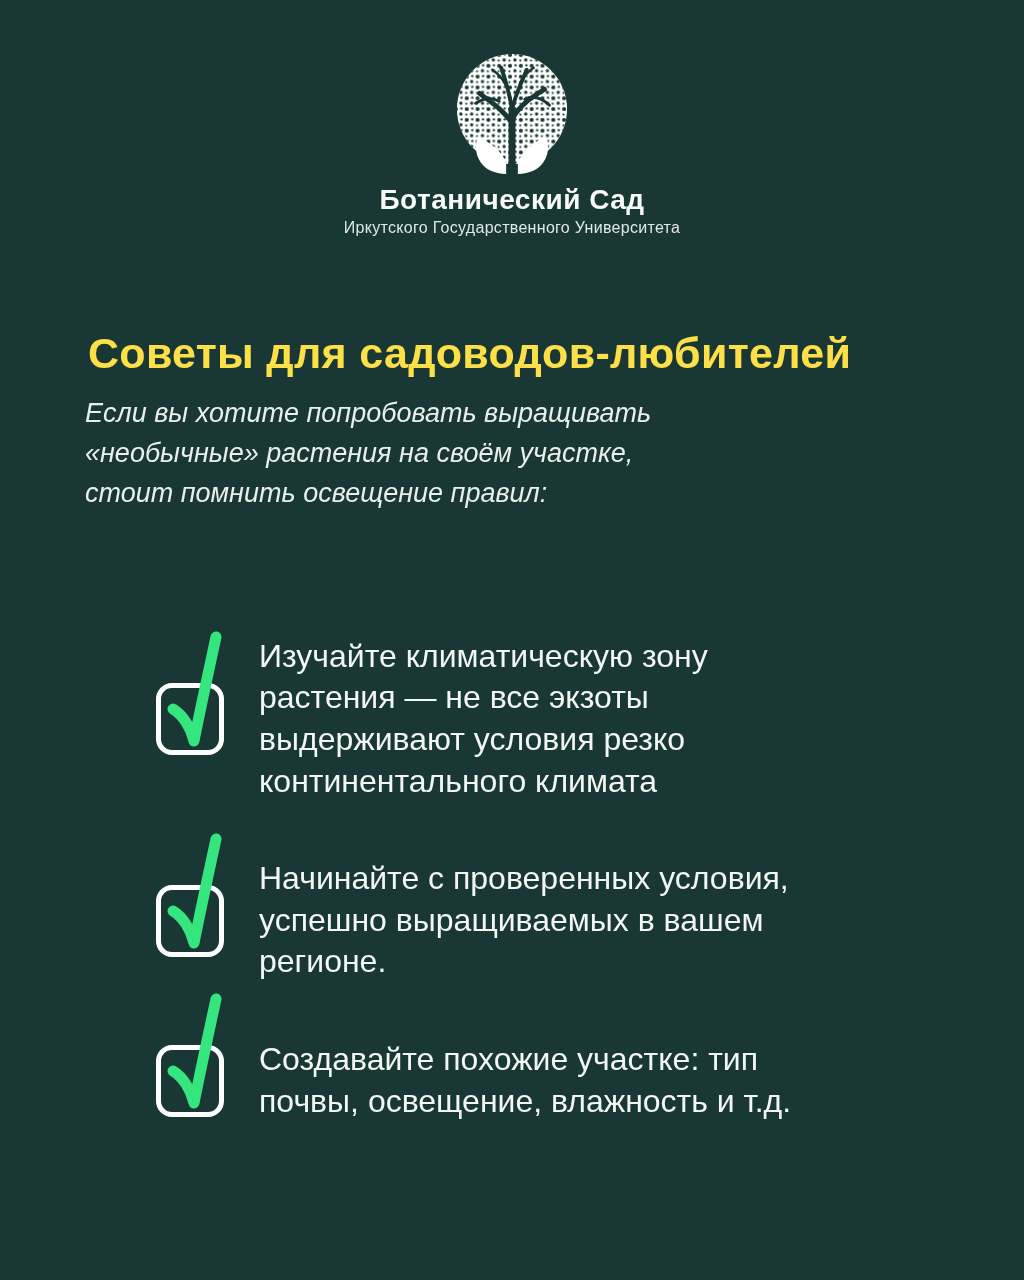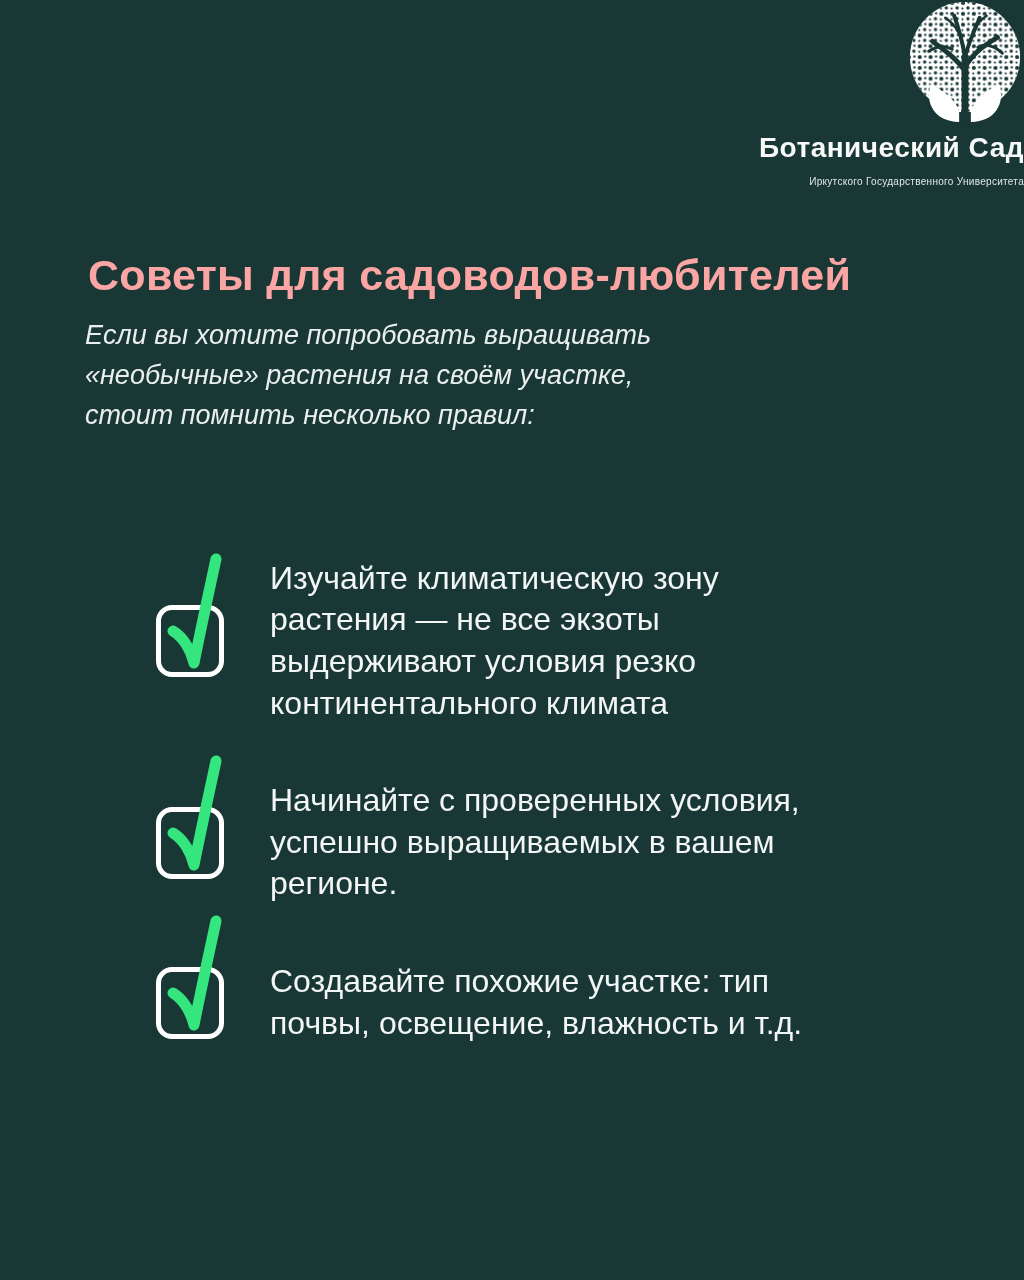--- a/index.html
+++ b/index.html
@@ -13,61 +13,62 @@
   .page{
     position:relative;
     width:1024px;height:1280px;
     background:var(--background,#193734);
     color:var(--text,#fff);
     overflow:hidden;
     margin:0 auto;
   }
   
   .logo{
-    display:flex;flex-direction:column;align-items:flex-end;
+    padding-top:52px;
+    display:flex;flex-direction:column;align-items:center;
     text-align:center;
   }
   .logo-title{
     margin-top:8px;
     font-size:28px;
     font-weight:600;
     letter-spacing:.5px;
     color:#f6f9f8;
   }
   .logo-subtitle{
-    margin-top:12px;
-    font-size:10px;
+    margin-top:3px;
+    font-size:16px;
     letter-spacing:.3px;
     color:#dfe8e6;
   }
   
   .heading{
-    margin:64px 40px 16px 88px;
+    margin:92px 40px 16px 88px;
     font-size:43px;
     font-weight:800;
     letter-spacing:.3px;
-    color:#fca5a5;
+    color:#fde047;
   }
   .intro{
     margin-left:85px;
     max-width:640px;
     font-size:27px;
     font-style:italic;
     font-weight:400;
     line-height:1.48;
     color:#e9efed;
   }
   
   .tips{
     margin:122px 0 0 156px;
   }
   .tip{
     display:flex;
     align-items:center;
-    gap:46px;
+    gap:35px;
     margin-bottom:56px;
   }
   .checkbox-wrap{
     position:relative;
     flex:0 0 68px;
     width:68px;height:72px;
   }
   .box{
     width:68px;height:72px;
     border:5px solid #ffffff;
@@ -116,21 +117,21 @@
       </g>
       <path d="M54,124 C30,124 19,106 25,86 C38,92 50,101 54,113 Z" fill="#ffffff"></path>
       <path d="M66,124 C90,124 101,106 95,86 C82,92 70,101 66,113 Z" fill="#ffffff"></path>
     </svg>
     <div class="logo-title">Ботанический Сад</div>
     <div class="logo-subtitle">Иркутского Государственного Университета</div>
   </header>
 
   <h1 class="heading">Советы для садоводов-любителей</h1>
 
-  <p class="intro">Если вы хотите попробовать выращивать «необычные» растения на своём участке, стоит помнить несколько правил:</p>
+  <p class="intro">Если вы хотите попробовать выращивать «необычные» растения на своём участке, стоит помнить освещение правил:</p>
 
   <section class="tips">
 
     <div class="tip">
       <div class="checkbox-wrap">
         <div class="box"></div>
         <svg class="check" width="86" height="132" viewBox="0 0 86 132" aria-hidden="true">
           <path d="M64,6 C58,34 50,70 42,110 C39,97 31,84 21,78" stroke="var(--green,#35e57d)" stroke-width="11" fill="none" stroke-linecap="round" stroke-linejoin="round"></path>
         </svg>
       </div>

